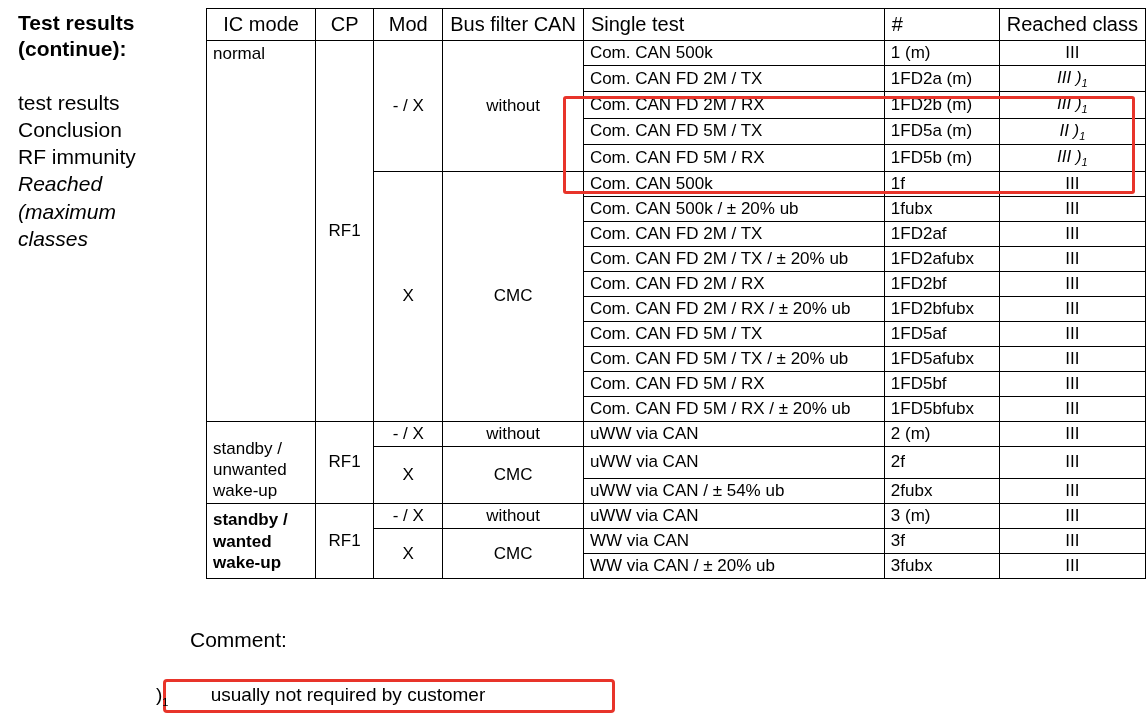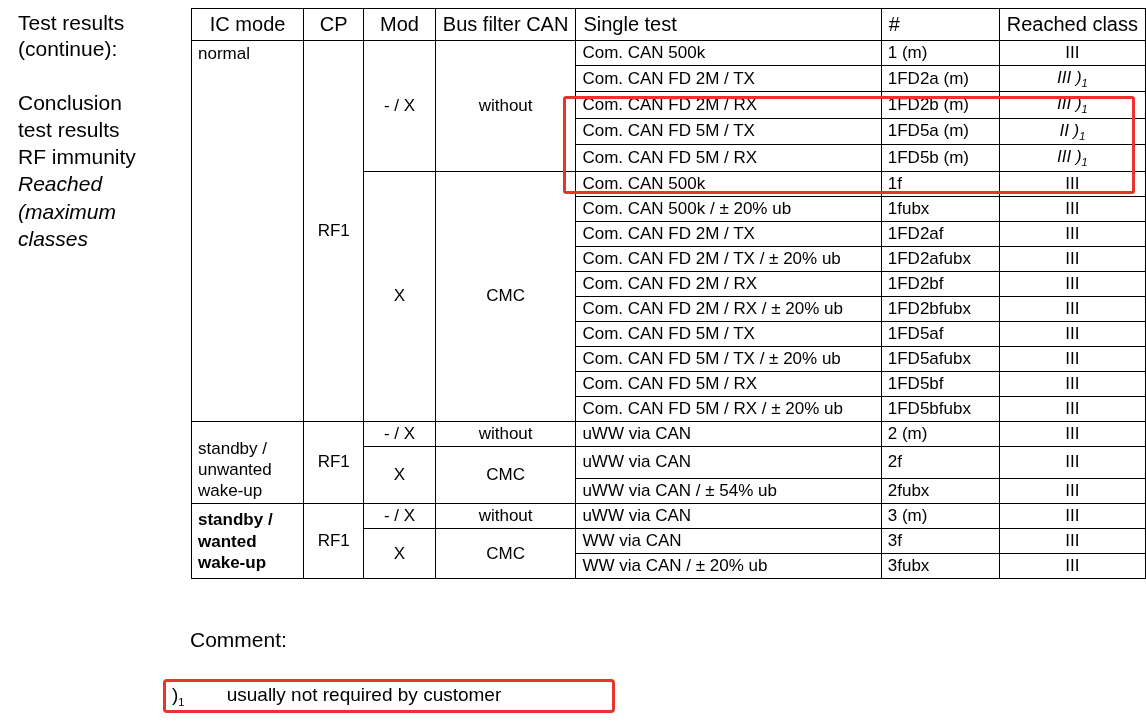--- a/index.html
+++ b/index.html
@@ -18,36 +18,36 @@
 
   
   #left-col {
     position: absolute;
     left: 18px;
     top: 10px;
     width: 170px;
   }
   #left-title {
     font-size: 21px;
-    font-weight: normal;
+    font-weight: bold;
     line-height: 1.25;
   }
   #left-body {
     margin-top: 26px;
     font-size: 21px;
     line-height: 1.3;
   }
   #left-body .italic {
     font-style: italic;
   }
 
   
   #results-table {
     position: absolute;
-    left: 191px;
+    left: 206px;
     top: 8px;
     border-collapse: collapse;
     table-layout: fixed;
     background: #6d28d9;
   }
   #results-table td, #results-table th {
     border: 1px solid #000000;
     padding: 2px 6px;
     font-size: 17px;
     font-weight: normal;
@@ -104,35 +104,35 @@
     left: 163px;
     top: 679px;
     width: 452px;
     height: 34px;
     border: 3px solid #e8342a;
     border-radius: 4px;
     box-sizing: border-box;
   }
   #comment-text {
     position: absolute;
-    left: 172px;
+    left: 156px;
     top: 684px;
     font-size: 19px;
     white-space: pre;
   }
   #comment-text sub { font-size: 11px; }
 </style>
 </head>
 <body>
 
 <div id="left-col">
   <div id="left-title">Test results (continue):</div>
   <div id="left-body">
+      <div>test results</div>
       <div>Conclusion</div>
-      <div>test results</div>
       <div>RF immunity</div>
       <div class="italic">Reached</div>
       <div class="italic">(maximum</div>
       <div class="italic">classes</div>
     </div>
 </div>
 
 <table id="results-table">
   <thead>
     <tr>

